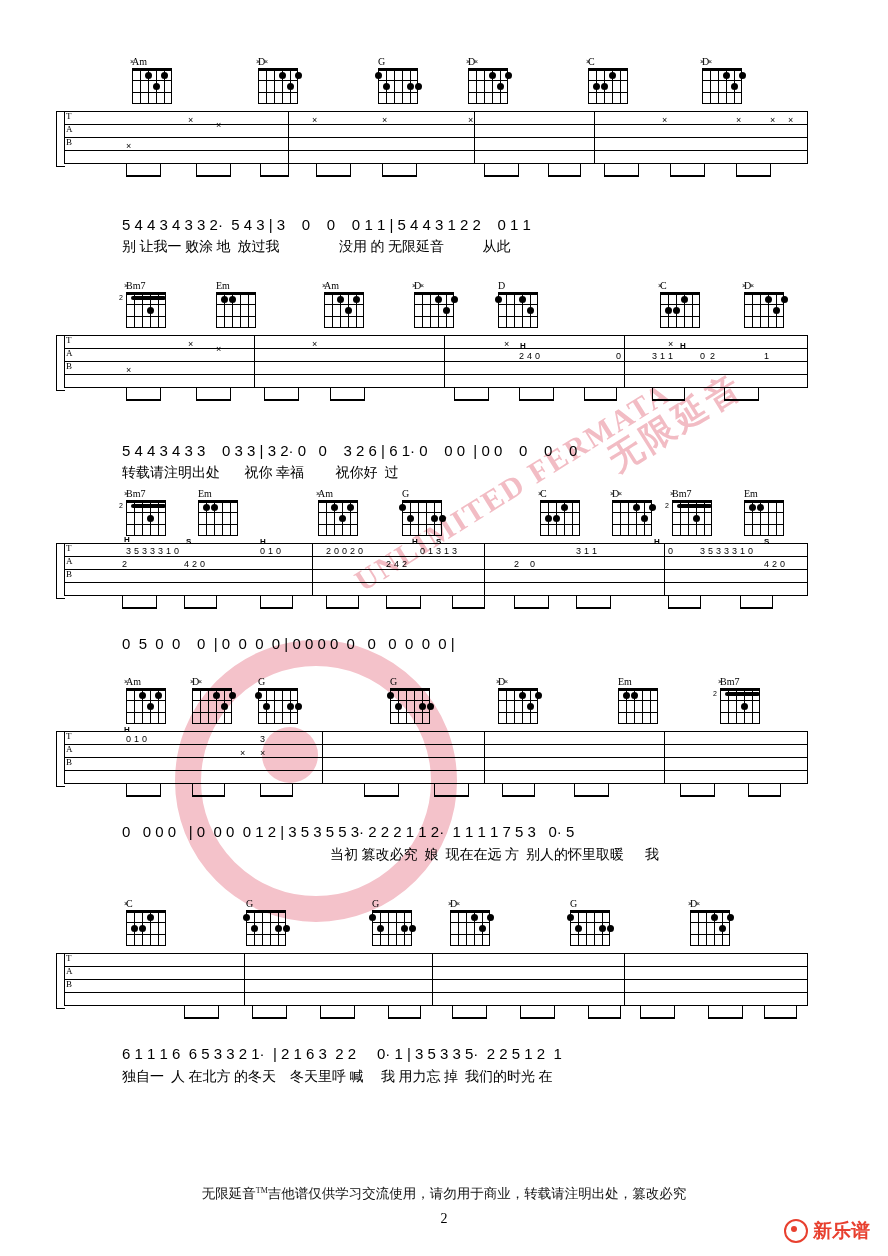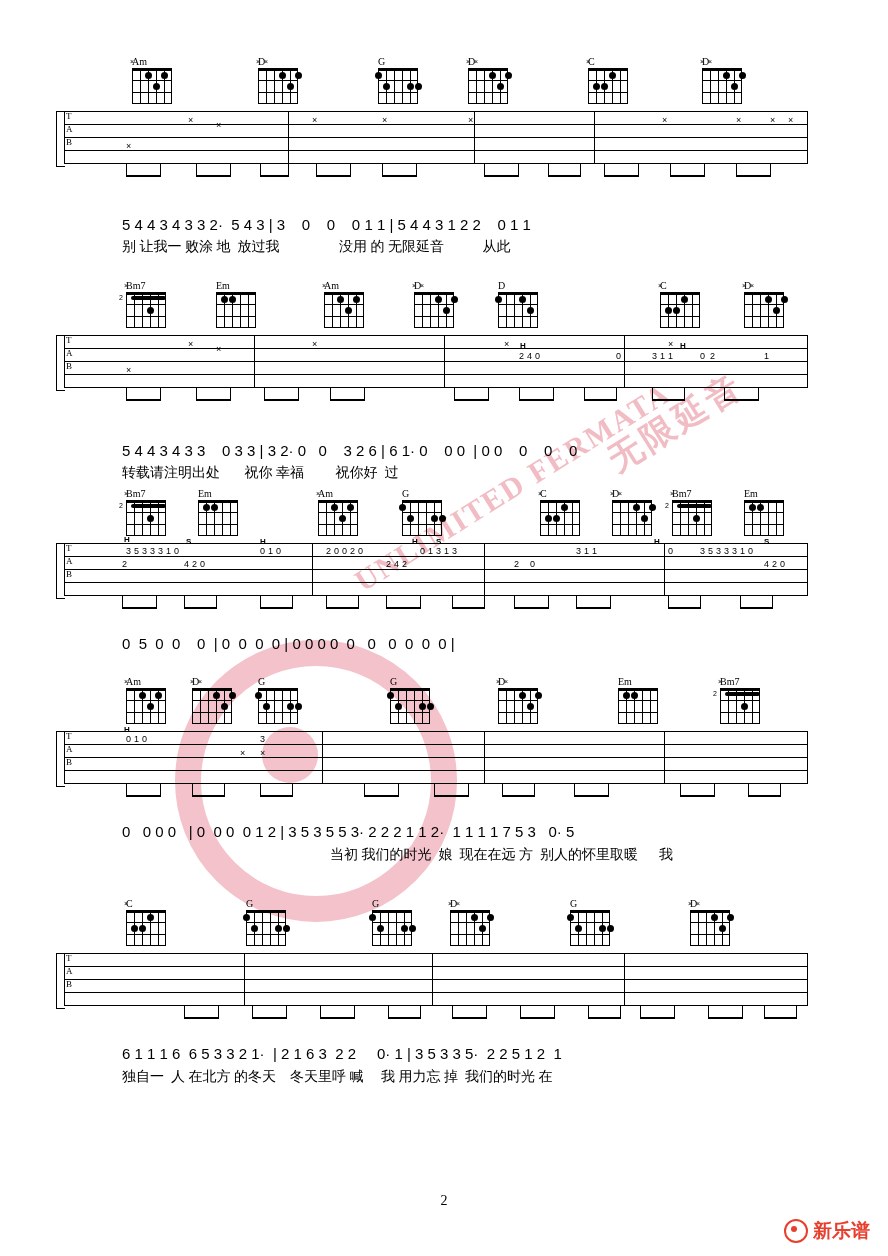--- a/index.html
+++ b/index.html
@@ -920,21 +920,21 @@
         <div class="stem" style="left:650px;top:52px;height:14px"></div>
         <div class="beam" style="left:616px;top:64px;width:35px"></div>
         <div class="stem" style="left:684px;top:52px;height:14px"></div>
         <div class="stem" style="left:716px;top:52px;height:14px"></div>
         <div class="beam" style="left:684px;top:64px;width:33px"></div>
       </div>
     </div>
   </div>
 
   <div class="numline" style="left:122px;top:155px;">0   0 0 0   | 0  0 0  0 1 2 | 3 5 3 5 5 3· 2 2 2 1 1 2·  1 1 1 1 7 5 3   0· 5</div>
-  <div class="lyrline" style="left:330px;top:178px;">当初 我们的时光  娘  现在在远 方  别人的怀里取暖      我</div>
+  <div class="lyrline" style="left:330px;top:178px;">当初 篡改必究  娘  现在在远 方  别人的怀里取暖      我</div>
 </div>
 
 <div class="system" style="top:890px;">
   <div class="chordbox" style="left:126px;top:8px;">
     <div class="chordname">C</div>
     <div class="grid">
       <div class="nut h" style="top:0"></div>
         <div class="h" style="top:12px"></div>
         <div class="h" style="top:24px"></div>
         <div class="h" style="top:35px"></div>
@@ -1099,19 +1099,20 @@
         <div class="beam" style="left:700px;top:64px;width:33px"></div>
       </div>
     </div>
   </div>
 
   <div class="numline" style="left:122px;top:155px;">6 1 1 1 6  6 5 3 3 2 1·  | 2 1 6 3  2 2     0· 1 | 3 5 3 3 5·  2 2 5 1 2  1</div>
   <div class="lyrline" style="left:122px;top:178px;">独自一  人 在北方 的冬天    冬天里呼 喊     我 用力忘 掉  我们的时光 在</div>
 </div>
 
 <div class="footer">
+  <div class="footnote"><span>无限延音</span><span class="sup">TM</span><span>吉他谱仅供学习交流使用，请勿用于商业，转载请注明出处，篡改必究</span></div>
   <div class="pageno">2</div>
 </div>
 
 <div class="logo">
   <div class="lmark"></div>
   <div class="ltext">新乐谱</div>
 </div>
 
 </body></html>

